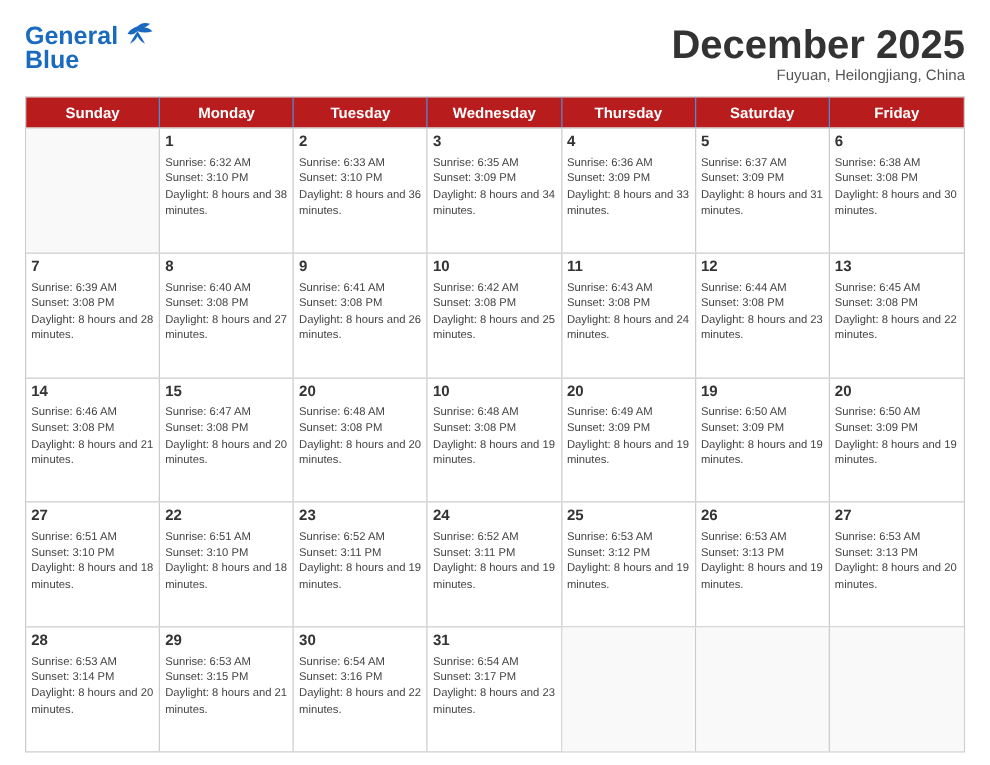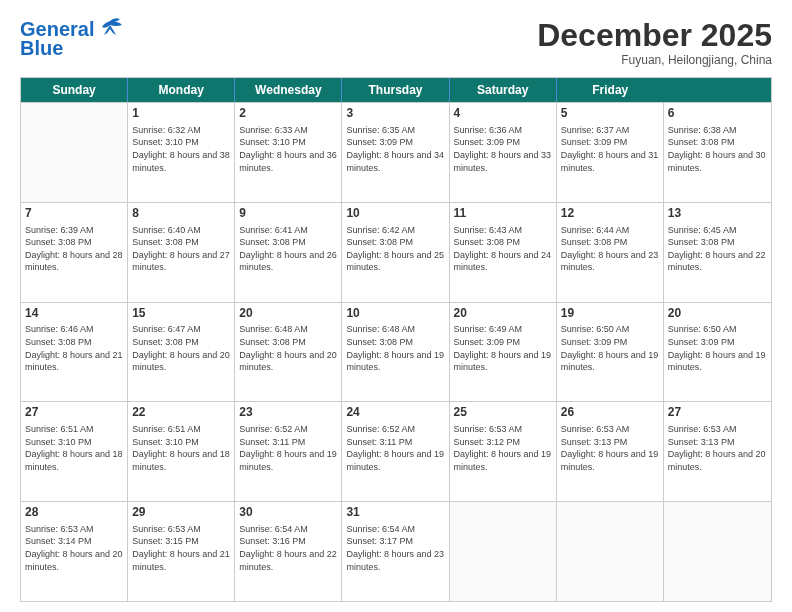--- a/index.html
+++ b/index.html
@@ -45,21 +45,21 @@
     }
     .calendar {
       flex: 1;
       display: flex;
       flex-direction: column;
       border: 1px solid #ccc;
     }
     .cal-header-row {
       display: grid;
       grid-template-columns: repeat(7, 1fr);
-      background: #0f766e;
+      background: #b91c1c;
     }
     .cal-header-cell {
       color: #fff;
       font-size: 12px;
       font-weight: bold;
       padding: 5px 4px;
       text-align: center;
       border-right: 1px solid #4a8dd5;
     }
     .cal-header-cell:last-child { border-right: none; }
@@ -120,20 +120,21 @@
     <div class="title-block">
       <h1>December 2025</h1>
       <h2>Fuyuan, Heilongjiang, China</h2>
     </div>
   </div>
 
   <div class="calendar">
     <div class="cal-header-row">
       <div class="cal-header-cell">Sunday</div>
       <div class="cal-header-cell">Monday</div>
+      <div class="cal-header-cell">Tuesday</div>
       <div class="cal-header-cell">Wednesday</div>
       <div class="cal-header-cell">Thursday</div>
       <div class="cal-header-cell">Saturday</div>
       <div class="cal-header-cell">Friday</div>
     </div>
     <div class="cal-body" id="cal-body">
     <div class="cal-week">
           <div class="cal-cell empty"></div>
           <div class="cal-cell">
             <div class="day-num">1</div>

